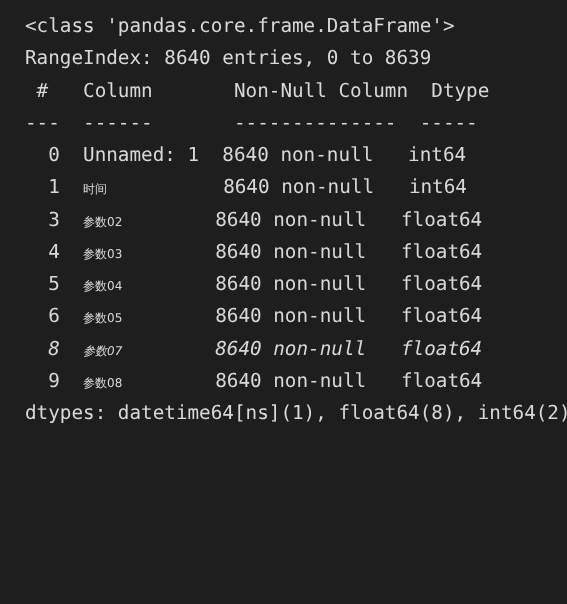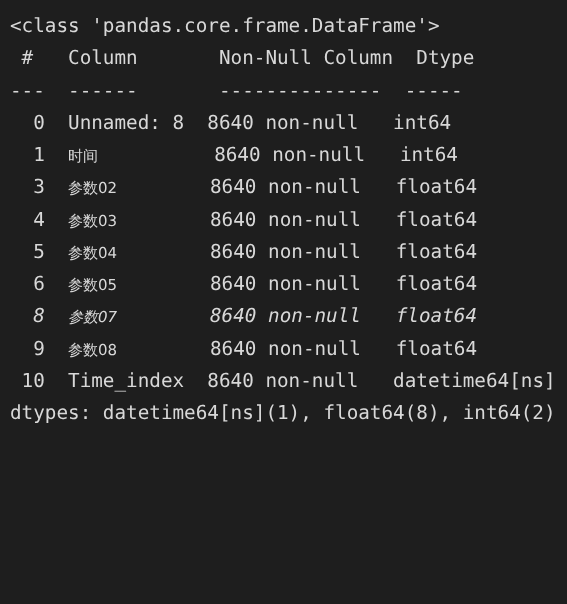--- a/index.html
+++ b/index.html
@@ -23,49 +23,50 @@
     font-family: "DejaVu Sans Mono", "Liberation Mono", monospace;
     font-size: 19.3px;
     line-height: 32.25px;
     height: 32.25px;
     color: #d8d8d8;
     white-space: pre;
     letter-spacing: 0px;
     font-weight: 400;
     -webkit-font-smoothing: antialiased;
     text-rendering: geometricPrecision;
+    margin-left: 15px;
   }
 
   
   .out-line .cjk {
     font-family: "DejaVu Sans", "Liberation Sans", sans-serif;
-    font-size: 15px;
+    font-size: 12px;
   }
 </style>
 </head>
 <body>
 
 <div id="console" style="background: rgb(30, 30, 30);">
 
   <div class="out-line" style="color: rgb(216, 216, 216);">&lt;class 'pandas.core.frame.DataFrame'&gt;</div>
 
+  <div class="out-line" style="color: rgb(216, 216, 216);">RangeIndex: 8640 entries, 0 to 8639</div>
 
 
   <div class="out-line" style="color: rgb(216, 216, 216);"> #   Column       Non-Null Column  Dtype</div>
 
   <div class="out-line" style="color: rgb(216, 216, 216);">---  ------       --------------  -----</div>
 
   <div id="rows-host">
-      <div class="out-line" style="color: rgb(216, 216, 216);"><span>  0  </span><span>Unnamed: 8</span><span>  </span><span>8640 non-null</span><span>   </span><span>int64</span></div>
+      <div class="out-line" style="color: rgb(216, 216, 216);"><span>  0  </span><span>Unnamed: 1</span><span>  </span><span>8640 non-null</span><span>   </span><span>int64</span></div>
       <div class="out-line" style="color: rgb(216, 216, 216);"><span>  1  </span><span class="cjk">时间</span><span>          </span><span>8640 non-null</span><span>   </span><span>int64</span></div>
       <div class="out-line" style="color: rgb(216, 216, 216);"><span>  3  </span><span class="cjk">参数02</span><span>        </span><span>8640 non-null</span><span>   </span><span>float64</span></div>
       <div class="out-line" style="color: rgb(216, 216, 216);"><span>  4  </span><span class="cjk">参数03</span><span>        </span><span>8640 non-null</span><span>   </span><span>float64</span></div>
       <div class="out-line" style="color: rgb(216, 216, 216);"><span>  5  </span><span class="cjk">参数04</span><span>        </span><span>8640 non-null</span><span>   </span><span>float64</span></div>
       <div class="out-line" style="color: rgb(216, 216, 216);"><span>  6  </span><span class="cjk">参数05</span><span>        </span><span>8640 non-null</span><span>   </span><span>float64</span></div>
       <div class="out-line" style="color: rgb(216, 216, 216); font-style: italic;"><span>  8  </span><span class="cjk">参数07</span><span>        </span><span>8640 non-null</span><span>   </span><span>float64</span></div>
       <div class="out-line" style="color: rgb(216, 216, 216);"><span>  9  </span><span class="cjk">参数08</span><span>        </span><span>8640 non-null</span><span>   </span><span>float64</span></div>
-      <div class="out-line" style="color: rgb(216, 216, 216);"><span> 10  </span><span>Time_index</span><span>  </span><span>8640 non-null</span><span>   </span><span>datetime64[ns]</span></div>
     </div>
 
   <div class="out-line" style="color: rgb(216, 216, 216);">dtypes: datetime64[ns](1), float64(8), int64(2)</div>
 
 
 </div>
 
 </body></html>

